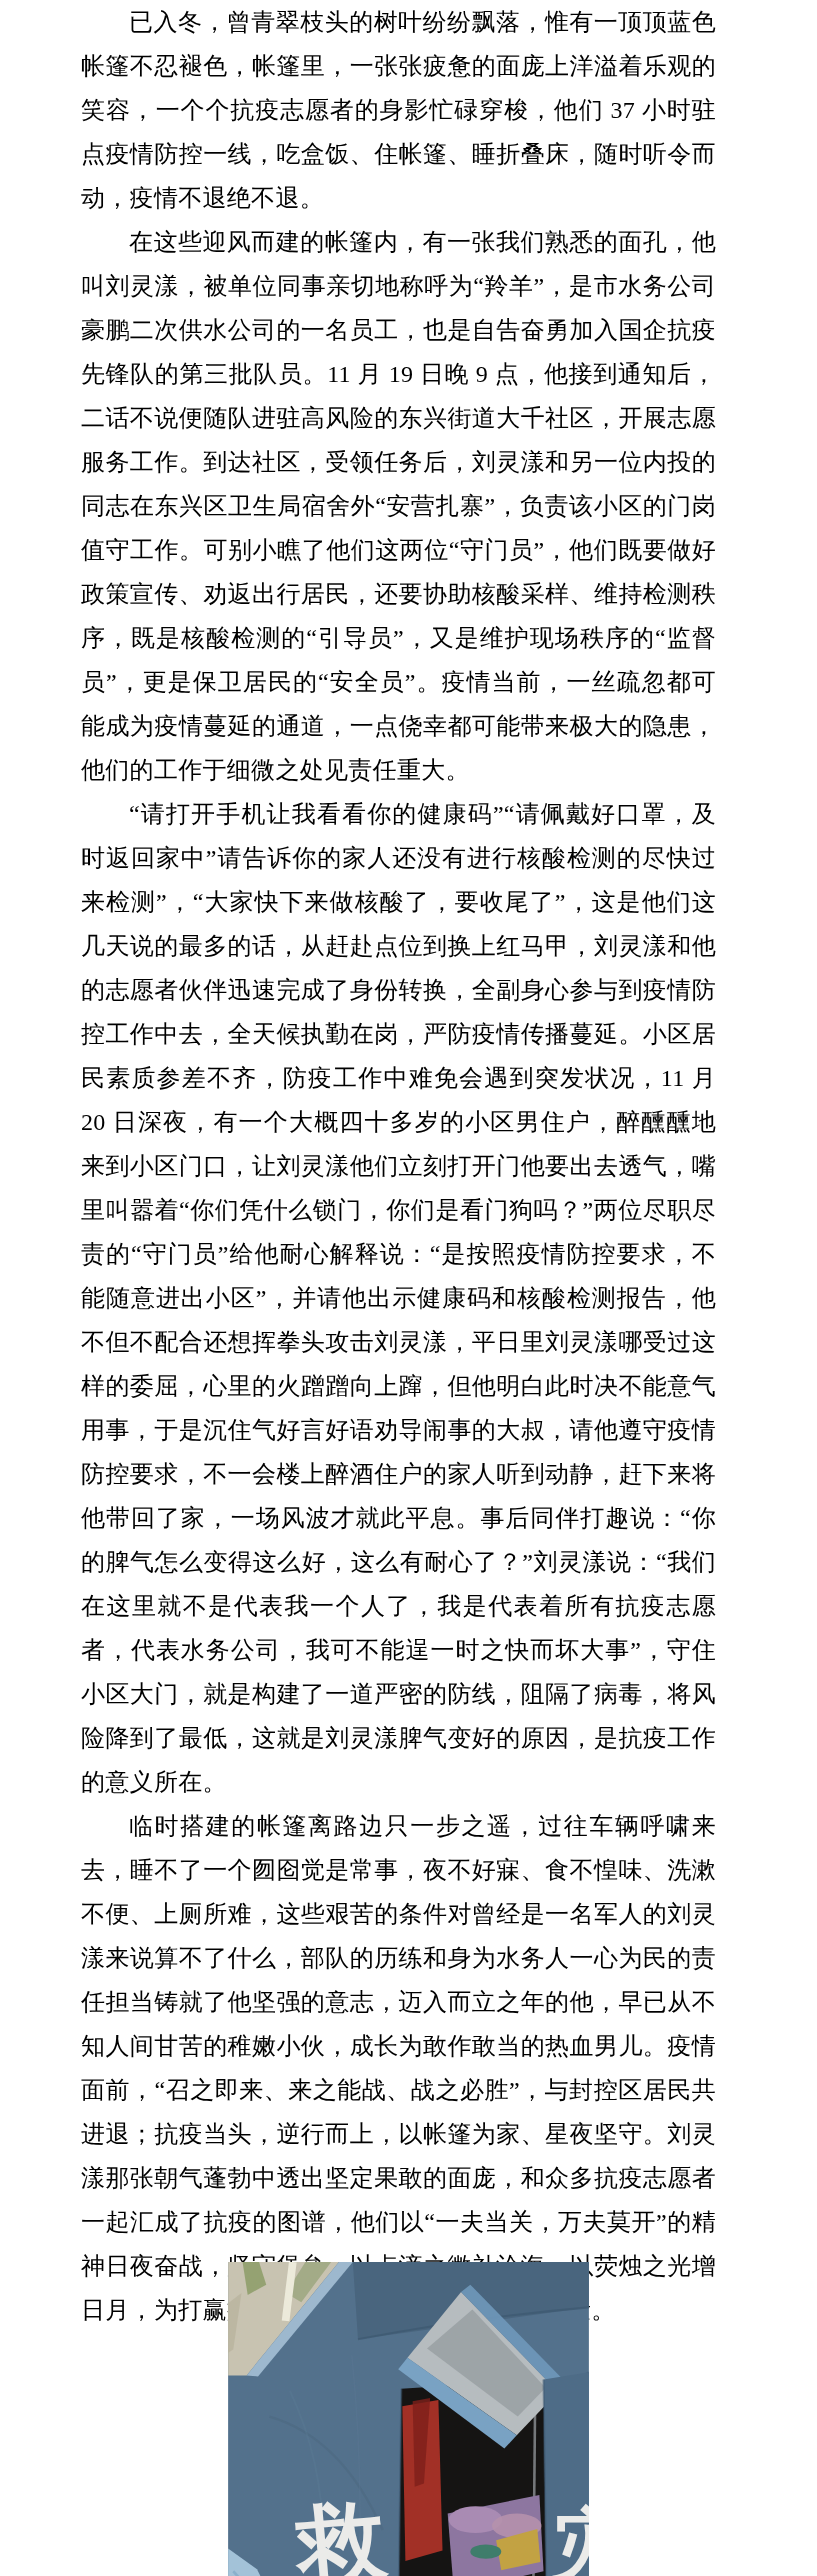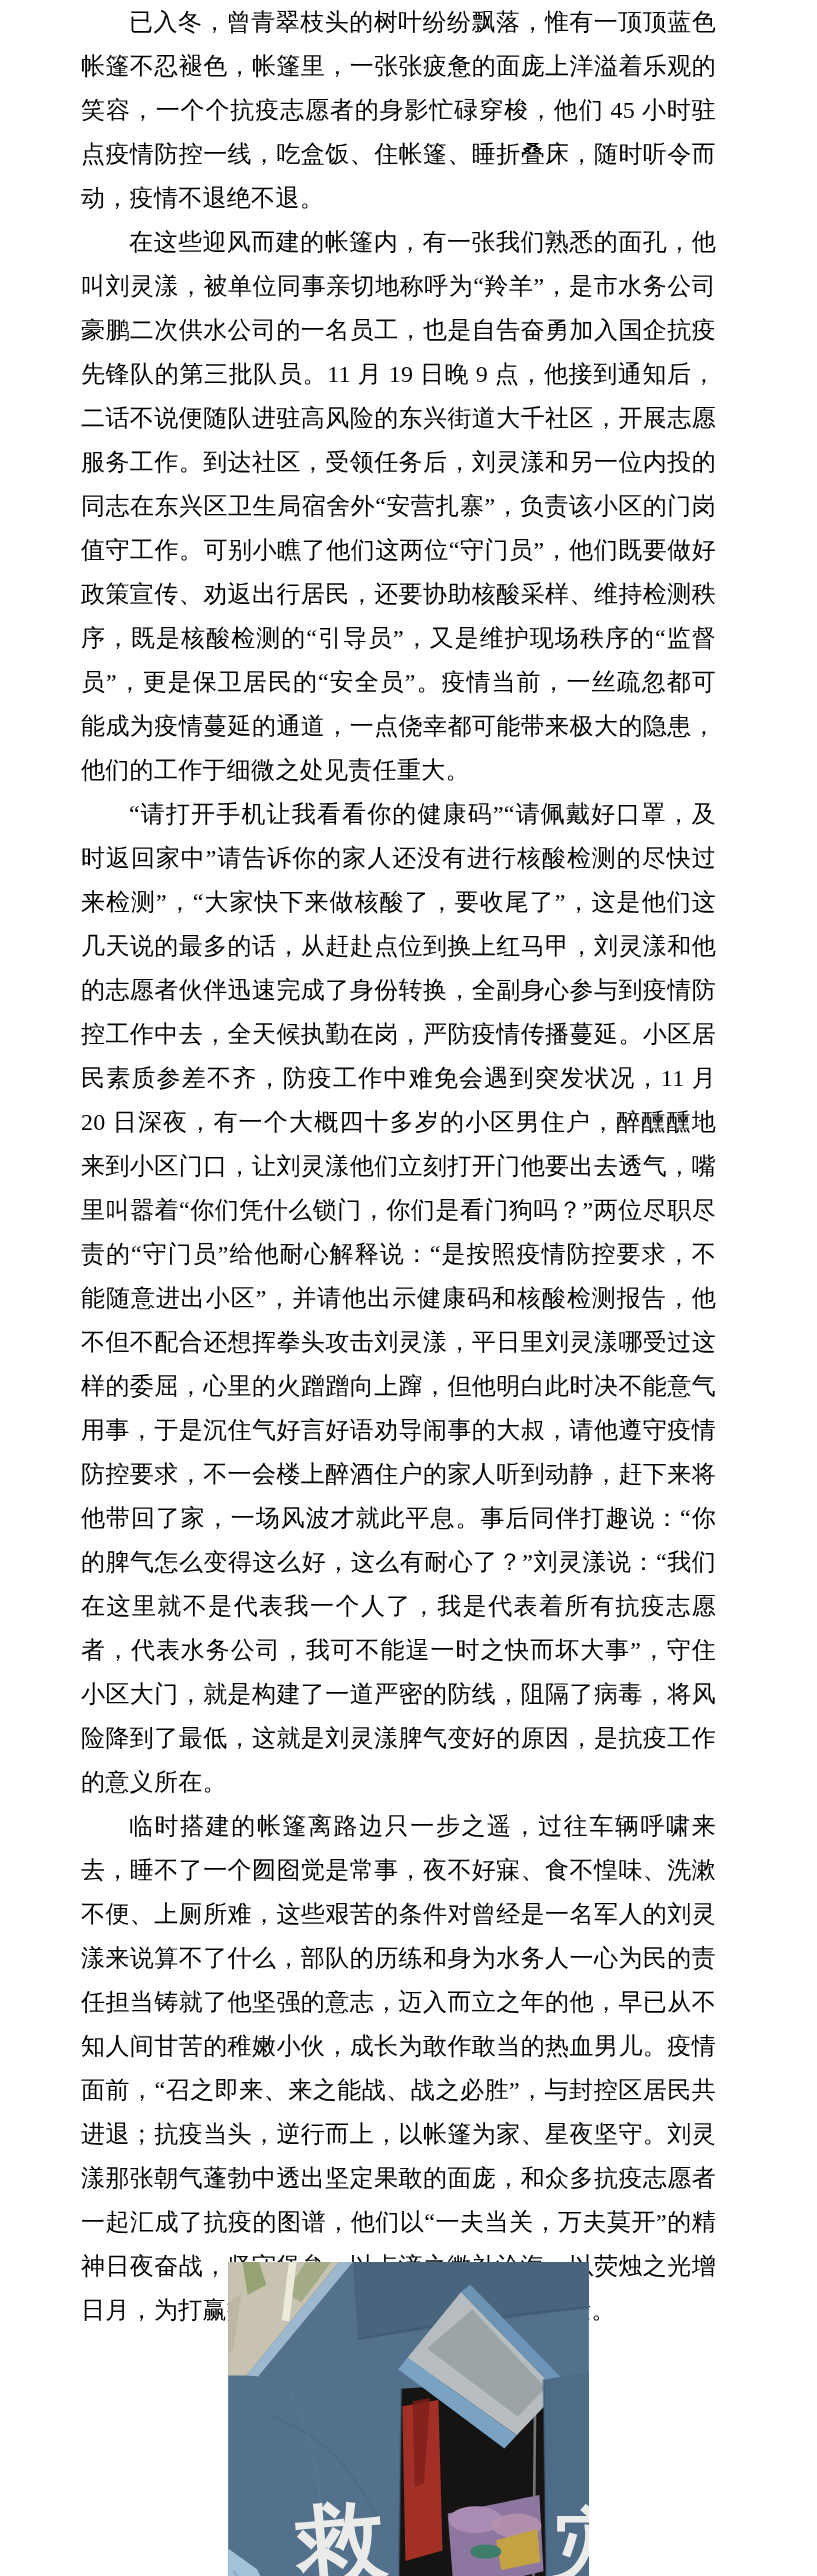--- a/index.html
+++ b/index.html
@@ -49,21 +49,21 @@
     font-family: "Liberation Serif", "DejaVu Serif", serif;
     font-weight: 600;
   }
 </style>
 </head>
 <body>
 
 <div class="page">
 
   <div class="article">
-    <p>已入冬，曾青翠枝头的树叶纷纷飘落，惟有一顶顶蓝色帐篷不忍褪色，帐篷里，一张张疲惫的面庞上洋溢着乐观的笑容，一个个抗疫志愿者的身影忙碌穿梭，他们 45 小时驻点疫情防控一线，吃盒饭、住帐篷、睡折叠床，随时听令而动，疫情不退绝不退。</p>
+    <p>已入冬，曾青翠枝头的树叶纷纷飘落，惟有一顶顶蓝色帐篷不忍褪色，帐篷里，一张张疲惫的面庞上洋溢着乐观的笑容，一个个抗疫志愿者的身影忙碌穿梭，他们 37 小时驻点疫情防控一线，吃盒饭、住帐篷、睡折叠床，随时听令而动，疫情不退绝不退。</p>
     <p>在这些迎风而建的帐篷内，有一张我们熟悉的面孔，他叫刘灵漾，被单位同事亲切地称呼为“羚羊”，是市水务公司豪鹏二次供水公司的一名员工，也是自告奋勇加入国企抗疫先锋队的第三批队员。11 月 19 日晚 9 点，他接到通知后，二话不说便随队进驻高风险的东兴街道大千社区，开展志愿服务工作。到达社区，受领任务后，刘灵漾和另一位内投的同志在东兴区卫生局宿舍外“安营扎寨”，负责该小区的门岗值守工作。可别小瞧了他们这两位“守门员”，他们既要做好政策宣传、劝返出行居民，还要协助核酸采样、维持检测秩序，既是核酸检测的“引导员”，又是维护现场秩序的“监督员”，更是保卫居民的“安全员”。疫情当前，一丝疏忽都可能成为疫情蔓延的通道，一点侥幸都可能带来极大的隐患，他们的工作于细微之处见责任重大。</p>
     <p>“请打开手机让我看看你的健康码”“请佩戴好口罩，及时返回家中”请告诉你的家人还没有进行核酸检测的尽快过来检测”，“大家快下来做核酸了，要收尾了”，这是他们这几天说的最多的话，从赶赴点位到换上红马甲，刘灵漾和他的志愿者伙伴迅速完成了身份转换，全副身心参与到疫情防控工作中去，全天候执勤在岗，严防疫情传播蔓延。小区居民素质参差不齐，防疫工作中难免会遇到突发状况，11 月 20 日深夜，有一个大概四十多岁的小区男住户，醉醺醺地来到小区门口，让刘灵漾他们立刻打开门他要出去透气，嘴里叫嚣着“你们凭什么锁门，你们是看门狗吗？”两位尽职尽责的“守门员”给他耐心解释说：“是按照疫情防控要求，不能随意进出小区”，并请他出示健康码和核酸检测报告，他不但不配合还想挥拳头攻击刘灵漾，平日里刘灵漾哪受过这样的委屈，心里的火蹭蹭向上蹿，但他明白此时决不能意气用事，于是沉住气好言好语劝导闹事的大叔，请他遵守疫情防控要求，不一会楼上醉酒住户的家人听到动静，赶下来将他带回了家，一场风波才就此平息。事后同伴打趣说：“你的脾气怎么变得这么好，这么有耐心了？”刘灵漾说：“我们在这里就不是代表我一个人了，我是代表着所有抗疫志愿者，代表水务公司，我可不能逞一时之快而坏大事”，守住小区大门，就是构建了一道严密的防线，阻隔了病毒，将风险降到了最低，这就是刘灵漾脾气变好的原因，是抗疫工作的意义所在。</p>
     <p>临时搭建的帐篷离路边只一步之遥，过往车辆呼啸来去，睡不了一个囫囵觉是常事，夜不好寐、食不惶味、洗漱不便、上厕所难，这些艰苦的条件对曾经是一名军人的刘灵漾来说算不了什么，部队的历练和身为水务人一心为民的责任担当铸就了他坚强的意志，迈入而立之年的他，早已从不知人间甘苦的稚嫩小伙，成长为敢作敢当的热血男儿。疫情面前，“召之即来、来之能战、战之必胜”，与封控区居民共进退；抗疫当头，逆行而上，以帐篷为家、星夜坚守。刘灵漾那张朝气蓬勃中透出坚定果敢的面庞，和众多抗疫志愿者一起汇成了抗疫的图谱，他们以“一夫当关，万夫莫开”的精神日夜奋战，坚守堡垒，以点滴之微补沧海，以荧烛之光增日月，为打赢疫情防控阻击战贡献了青春的力量。</p>
   </div>
 
   <figure class="tent-photo">
     <svg viewBox="0 0 700 780" xmlns="http://www.w3.org/2000/svg">
 
       <rect x="0" y="0" width="700" height="780" fill="#53718c"></rect>
 

